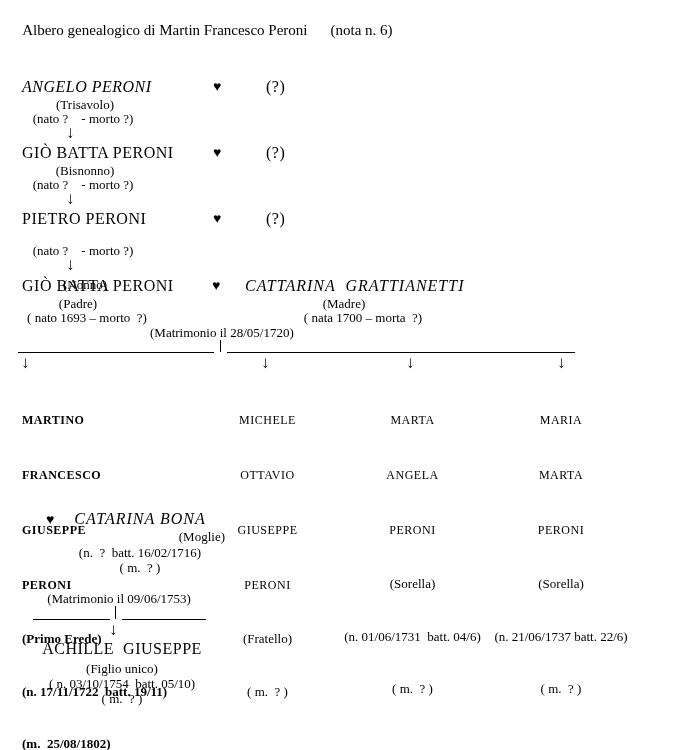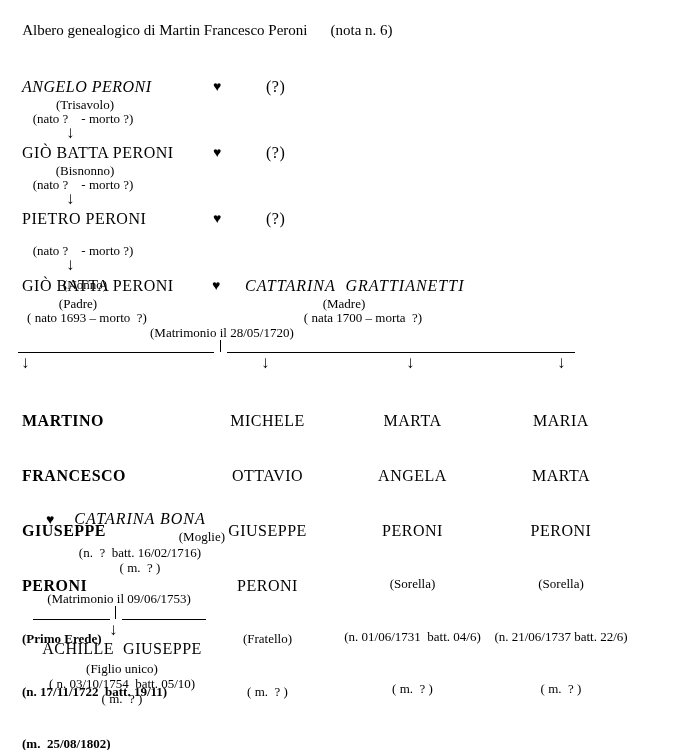--- a/index.html
+++ b/index.html
@@ -16,21 +16,21 @@
   .caps  { font-size: 16px; letter-spacing: 0.5px; }
   .small { font-size: 13px; }
   .title { font-size: 15px; }
   .center { text-align: center; }
   .italic { font-style: italic; letter-spacing: 1px; }
   .bold { font-weight: bold; }
   .heart { font-size: 14px; line-height: 14px; }
   .arrow { font-size: 17px; line-height: 17px; }
   .hline { position: absolute; height: 1px; background: #000000; }
   .vline { position: absolute; width: 1px; background: #000000; }
-  .name-line  { display: block; font-size: 16px; line-height: 19px; letter-spacing: 0.5px; white-space: pre; }
+  .name-line  { display: block; font-size: 12px; line-height: 19px; letter-spacing: 0.5px; white-space: pre; }
   .small-line { display: block; font-size: 13px; line-height: 16.5px; white-space: pre; }
 </style>
 </head>
 <body>
 
 <div class="page">
 
   <div class="abs title" style="left:8px; top:5px;">
     <span>Albero genealogico di Martin Francesco Peroni</span><span style="margin-left:23px;">(nota n. 6)</span>
   </div>

